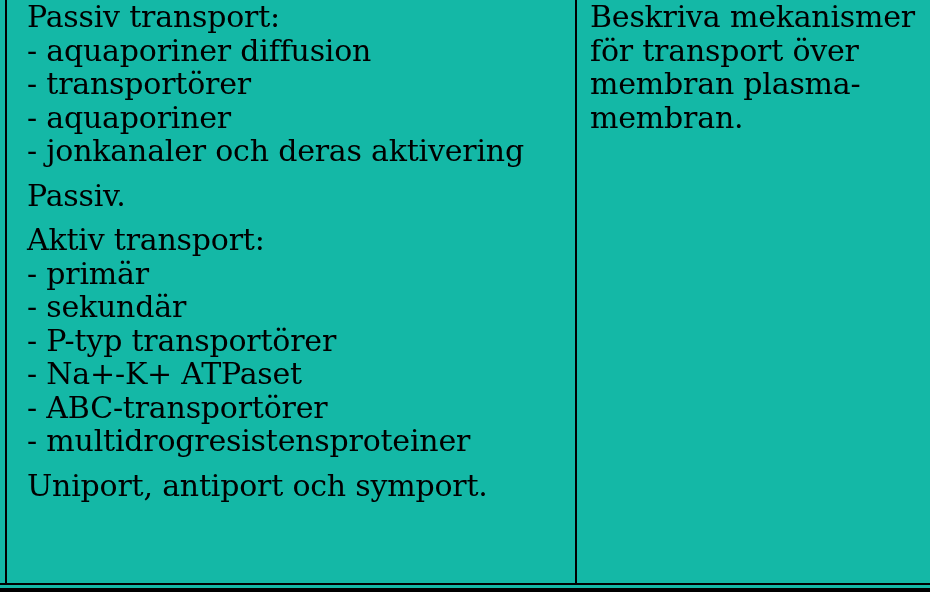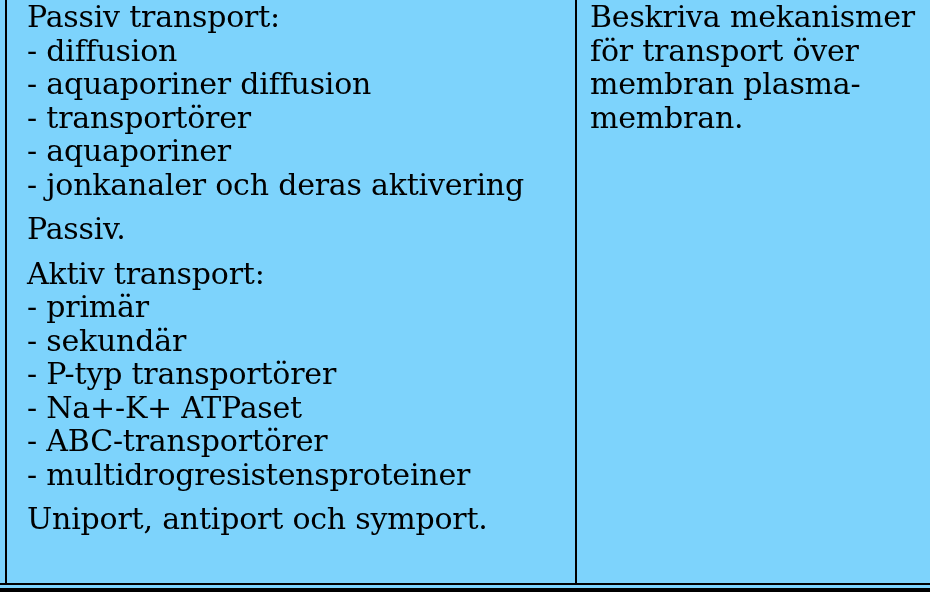--- a/index.html
+++ b/index.html
@@ -1,20 +1,20 @@
 <!DOCTYPE html>
 <html><head>
 <meta charset="utf-8">
 <style>
   html, body { margin: 0; padding: 0; background: #ffffff; }
   .page {
     position: relative;
     width: 930px;
     height: 592px;
-    background: #7dd3fc;
+    background: #14b8a6;
     overflow: hidden;
     font-family: "DejaVu Serif", serif;
     font-size: 30px;
     line-height: 33.5px;
     color: #000000;
   }
   .vline {
     position: absolute;
     top: 0;
     width: 2px;
@@ -44,21 +44,20 @@
 <div class="page">
 
   <div class="vline vline-left"></div>
   <div class="vline vline-mid"></div>
   <div class="hline hline-thin"></div>
   <div class="hline hline-thick"></div>
 
   <div class="cell cell-left">
     <div class="para">
       <div class="line">Passiv transport:</div>
-      <div class="line">- diffusion</div>
       <div class="line">- aquaporiner diffusion</div>
       <div class="line">- transportörer</div>
       <div class="line">- aquaporiner</div>
       <div class="line">- jonkanaler och deras aktivering</div>
     </div>
     <div class="para">
       <div class="line">Passiv.</div>
     </div>
     <div class="para">
       <div class="line">Aktiv transport:</div>

